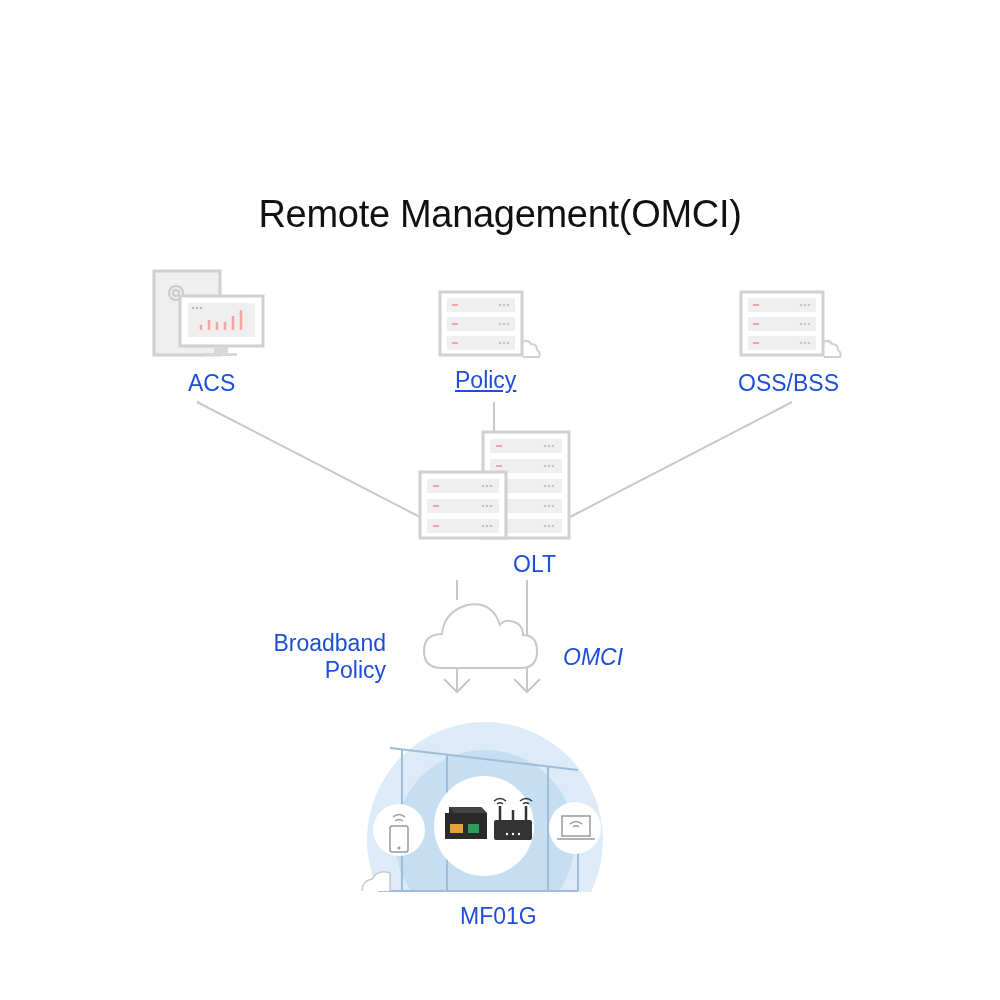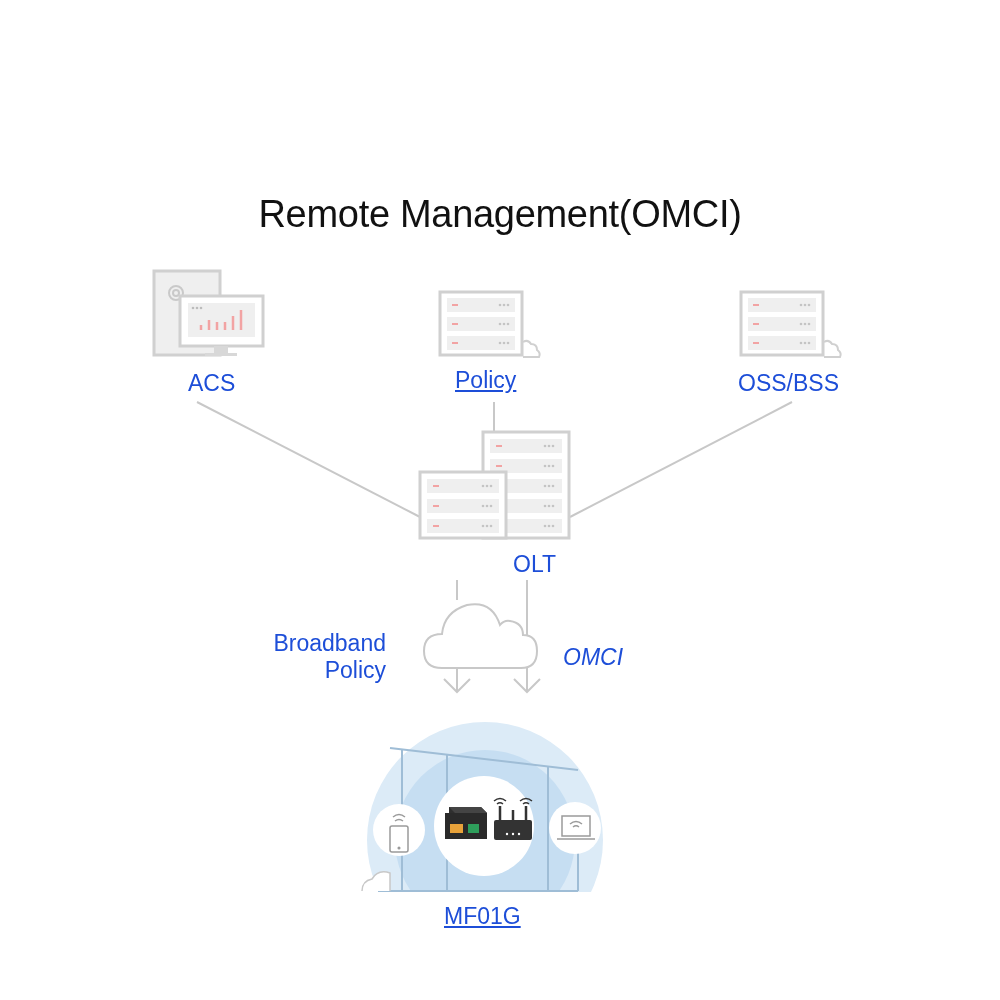--- a/index.html
+++ b/index.html
@@ -222,19 +222,19 @@
           <path d="M523,804 q3,-2.5 6,0"></path>
       </g>
     </g>
   </g>
 </svg>
 
 <div class="abs label" style="left:188px;top:370px;">ACS</div>
 <div class="abs label" style="left:455px;top:367px;text-decoration:underline;">Policy</div>
 <div class="abs label" style="left:738px;top:370px;">OSS/BSS</div>
 <div class="abs label" style="left:465px;top:551px;margin-left:48px;">OLT</div>
-<div class="abs label" style="left:444px;top:903px;text-decoration:underline;">MF01G</div>
+<div class="abs label" style="left:460px;top:903px;">MF01G</div>
 
 <div class="abs label" style="right:614px;top:630px;text-align:right;line-height:27px;">
   <div>Broadband</div>
   <div>Policy</div>
 </div>
 <div class="abs label" style="left:563px;top:644px;font-style:italic;">OMCI</div>
 
 </body></html>

